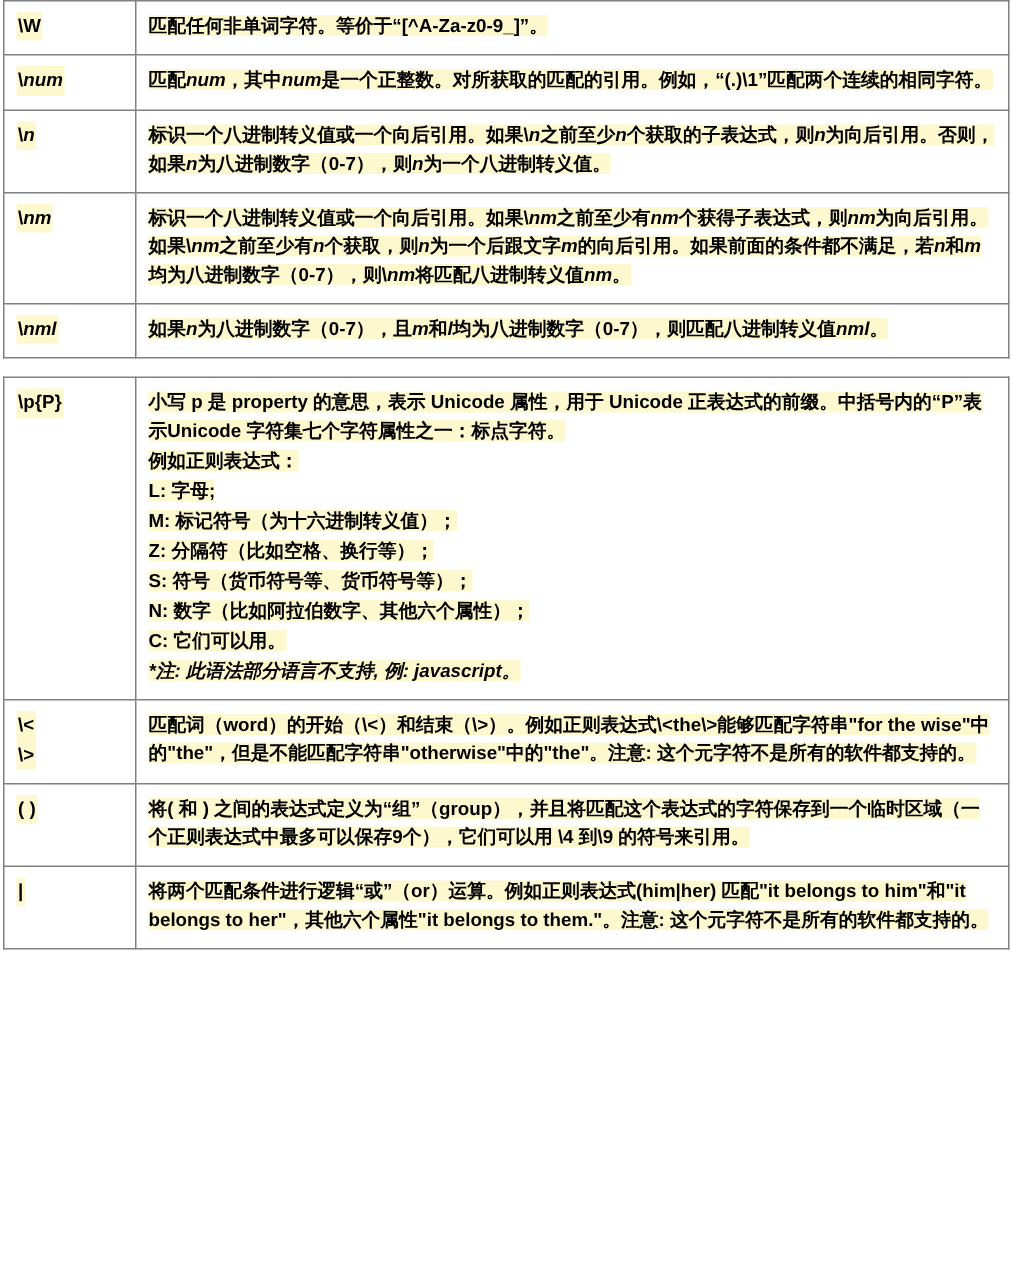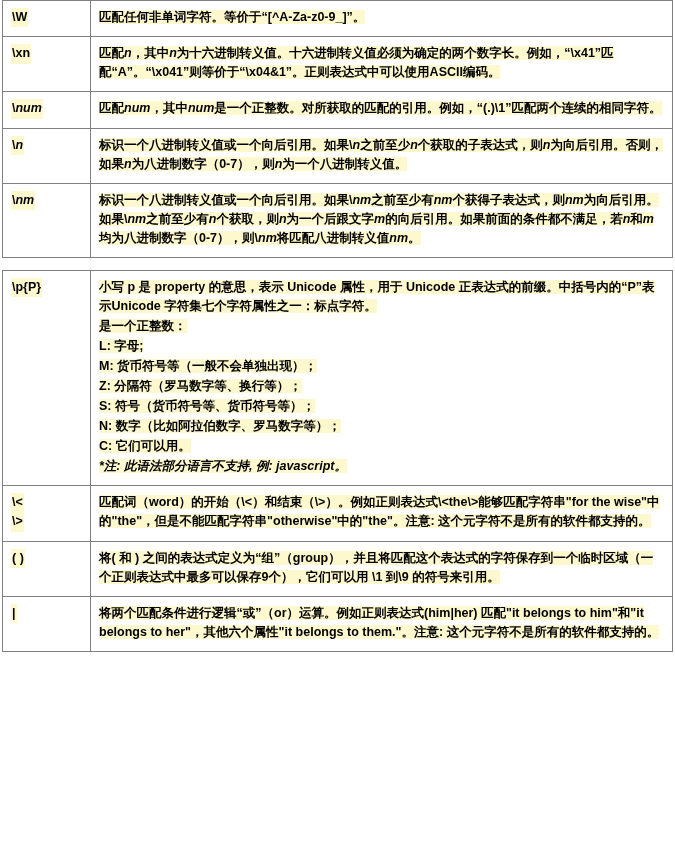--- a/index.html
+++ b/index.html
@@ -89,30 +89,20 @@
               <span class="symline"><span class="hl">\W</span></span>
             </td>
             <td class="desc">
               <div class="plines">
                 <span><span class="hl">匹配任何非单词字符。等价于“[^A-Za-z0-9_]”。</span></span>
               </div>
             </td>
           </tr>
           <tr>
             <td class="sym">
-              <span class="symline"><span class="hl">\xn</span></span>
-            </td>
-            <td class="desc">
-              <div class="plines">
-                <span><span class="hl">匹配<i>n</i>，其中<i>n</i>为十六进制转义值。十六进制转义值必须为确定的两个数字长。例如，“\x41”匹配“A”。“\x041”则等价于“\x04&amp;1”。正则表达式中可以使用ASCII编码。</span></span>
-              </div>
-            </td>
-          </tr>
-          <tr>
-            <td class="sym">
               <span class="symline"><span class="hl">\<i>num</i></span></span>
             </td>
             <td class="desc">
               <div class="plines">
                 <span><span class="hl">匹配<i>num</i>，其中<i>num</i>是一个正整数。对所获取的匹配的引用。例如，“(.)\1”匹配两个连续的相同字符。</span></span>
               </div>
             </td>
           </tr>
           <tr>
             <td class="sym">
@@ -127,37 +117,47 @@
           <tr>
             <td class="sym">
               <span class="symline"><span class="hl">\<i>nm</i></span></span>
             </td>
             <td class="desc">
               <div class="plines">
                 <span><span class="hl">标识一个八进制转义值或一个向后引用。如果\<i>nm</i>之前至少有<i>nm</i>个获得子表达式，则<i>nm</i>为向后引用。如果\<i>nm</i>之前至少有<i>n</i>个获取，则<i>n</i>为一个后跟文字<i>m</i>的向后引用。如果前面的条件都不满足，若<i>n</i>和<i>m</i>均为八进制数字（0-7），则\<i>nm</i>将匹配八进制转义值<i>nm</i>。</span></span>
               </div>
             </td>
           </tr>
+          <tr>
+            <td class="sym">
+              <span class="symline"><span class="hl">\<i>nml</i></span></span>
+            </td>
+            <td class="desc">
+              <div class="plines">
+                <span><span class="hl">如果<i>n</i>为八进制数字（0-7），且<i>m</i>和<i>l</i>均为八进制数字（0-7），则匹配八进制转义值<i>nml</i>。</span></span>
+              </div>
+            </td>
+          </tr>
         </tbody>
       </table>
       <table class="reftable">
         <tbody>
           <tr>
             <td class="sym">
               <span class="symline"><span class="hl">\p{P}</span></span>
             </td>
             <td class="desc">
               <div class="plines">
                 <span><span class="hl">小写 p 是 property 的意思，表示 Unicode 属性，用于 Unicode 正表达式的前缀。中括号内的“P”表示Unicode 字符集七个字符属性之一：标点字符。</span></span>
-                <span><span class="hl">是一个正整数：</span></span>
+                <span><span class="hl">例如正则表达式：</span></span>
                 <span><span class="hl">L: 字母;</span></span>
-                <span><span class="hl">M: 货币符号等（一般不会单独出现）；</span></span>
-                <span><span class="hl">Z: 分隔符（罗马数字等、换行等）；</span></span>
+                <span><span class="hl">M: 标记符号（为十六进制转义值）；</span></span>
+                <span><span class="hl">Z: 分隔符（比如空格、换行等）；</span></span>
                 <span><span class="hl">S: 符号（货币符号等、货币符号等）；</span></span>
-                <span><span class="hl">N: 数字（比如阿拉伯数字、罗马数字等）；</span></span>
+                <span><span class="hl">N: 数字（比如阿拉伯数字、其他六个属性）；</span></span>
                 <span><span class="hl">C: 它们可以用。</span></span>
                 <span><span class="hl note">*注: 此语法部分语言不支持, 例: javascript。</span></span>
               </div>
             </td>
           </tr>
           <tr>
             <td class="sym">
               <span class="symline"><span class="hl">\&lt;</span></span>
               <span class="symline"><span class="hl">\&gt;</span></span>
             </td>
@@ -166,21 +166,21 @@
                 <span><span class="hl">匹配词（word）的开始（\&lt;）和结束（\&gt;）。例如正则表达式\&lt;the\&gt;能够匹配字符串"for the wise"中的"the"，但是不能匹配字符串"otherwise"中的"the"。注意: 这个元字符不是所有的软件都支持的。</span></span>
               </div>
             </td>
           </tr>
           <tr>
             <td class="sym">
               <span class="symline"><span class="hl">( )</span></span>
             </td>
             <td class="desc">
               <div class="plines">
-                <span><span class="hl">将( 和 ) 之间的表达式定义为“组”（group），并且将匹配这个表达式的字符保存到一个临时区域（一个正则表达式中最多可以保存9个），它们可以用 \1 到\9 的符号来引用。</span></span>
+                <span><span class="hl">将( 和 ) 之间的表达式定义为“组”（group），并且将匹配这个表达式的字符保存到一个临时区域（一个正则表达式中最多可以保存9个），它们可以用 \4 到\9 的符号来引用。</span></span>
               </div>
             </td>
           </tr>
           <tr>
             <td class="sym">
               <span class="symline"><span class="hl">|</span></span>
             </td>
             <td class="desc">
               <div class="plines">
                 <span><span class="hl">将两个匹配条件进行逻辑“或”（or）运算。例如正则表达式(him|her) 匹配"it belongs to him"和"it belongs to her"，其他六个属性"it belongs to them."。注意: 这个元字符不是所有的软件都支持的。</span></span>

